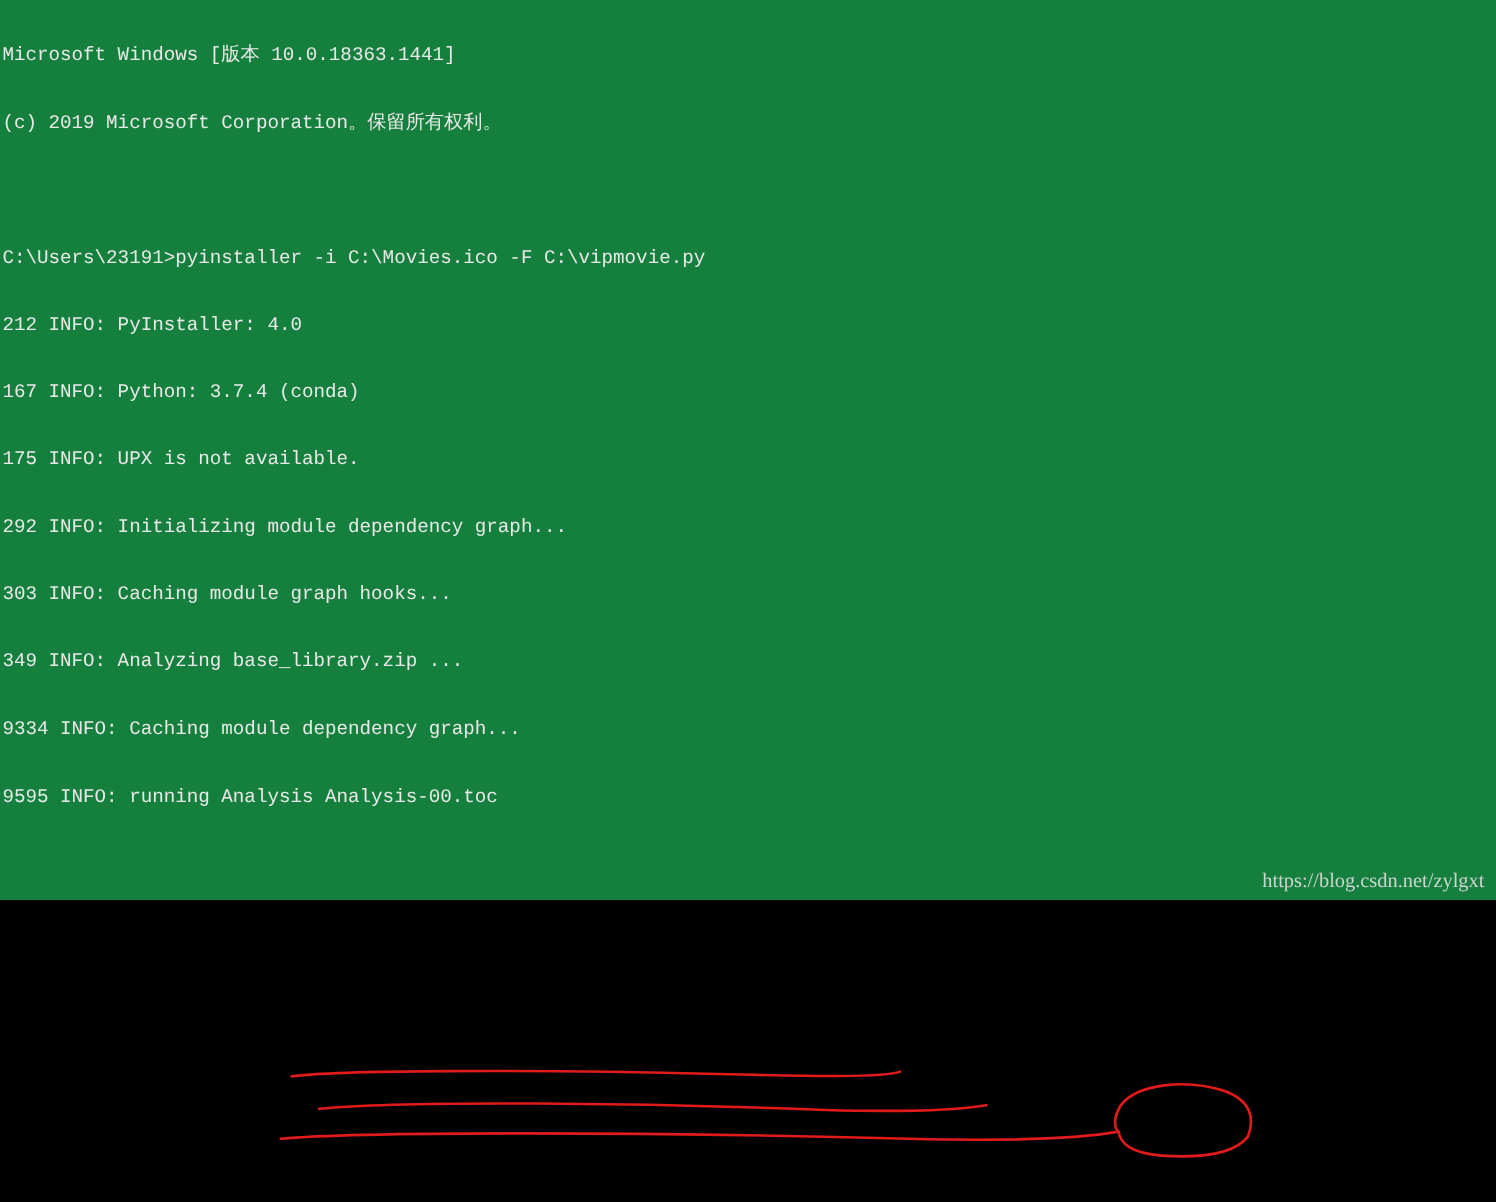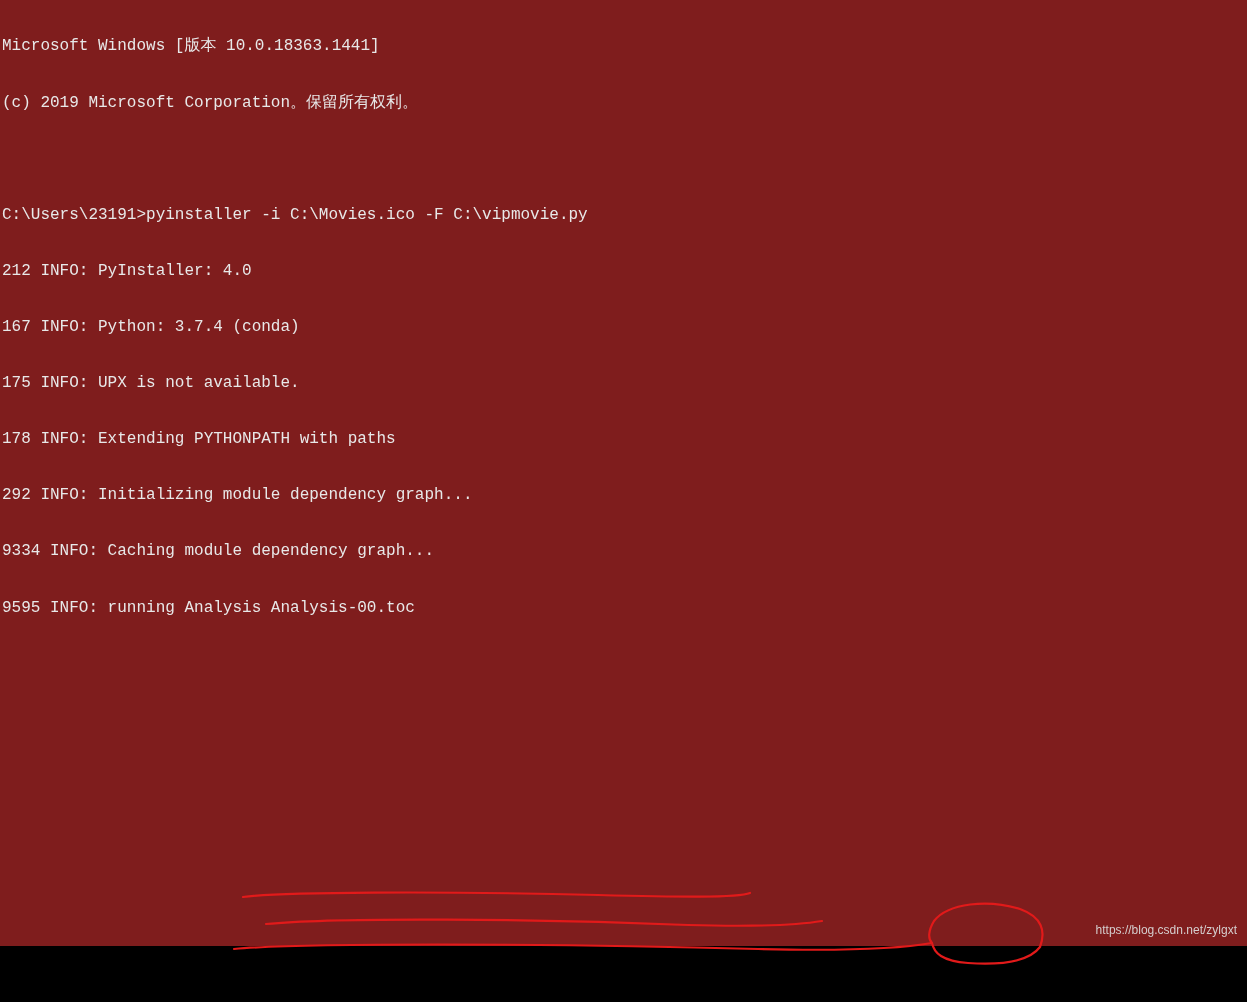--- a/index.html
+++ b/index.html
@@ -6,22 +6,22 @@
     margin: 0;
     padding: 0;
     width: 1247px;
     height: 1002px;
     background: #000000;
     overflow: hidden;
   }
   .terminal {
     position: relative;
     width: 1247px;
-    height: 946px;
-    background: #7f1d1d;
+    height: 750px;
+    background: #15803d;
     color: #e8e8e8;
     font-family: "NSimSun", "SimSun", "Consolas", "Courier New", monospace;
     font-size: 16px;
     line-height: 18.7px;
     white-space: pre;
     padding: 0;
   }
   .line {
     display: block;
     padding-left: 2px;
@@ -36,38 +36,39 @@
   }
   .annotation-layer svg {
     width: 1247px;
     height: 1002px;
   }
   .watermark {
     position: absolute;
     bottom: 6px;
     right: 10px;
     color: #dcdcdc;
-    font-family: Liberation Sans, sans-serif;
-    font-size: 12px;
+    font-family: Liberation Serif, serif;
+    font-size: 17px;
     opacity: 0.92;
   }
 </style>
 </head>
 <body>
 
 <div class="terminal">
   <span class="line">Microsoft Windows [版本 10.0.18363.1441]</span>
   <span class="line">(c) 2019 Microsoft Corporation。保留所有权利。</span>
   <span class="line"> </span>
   <span class="line">C:\Users\23191&gt;pyinstaller -i C:\Movies.ico -F C:\vipmovie.py</span>
   <span class="line">212 INFO: PyInstaller: 4.0</span>
   <span class="line">167 INFO: Python: 3.7.4 (conda)</span>
   <span class="line">175 INFO: UPX is not available.</span>
-  <span class="line">178 INFO: Extending PYTHONPATH with paths</span>
   <span class="line">292 INFO: Initializing module dependency graph...</span>
+  <span class="line">303 INFO: Caching module graph hooks...</span>
+  <span class="line">349 INFO: Analyzing base_library.zip ...</span>
   <span class="line">9334 INFO: Caching module dependency graph...</span>
   <span class="line">9595 INFO: running Analysis Analysis-00.toc</span>
   
   
   
   
   
   
   
   

